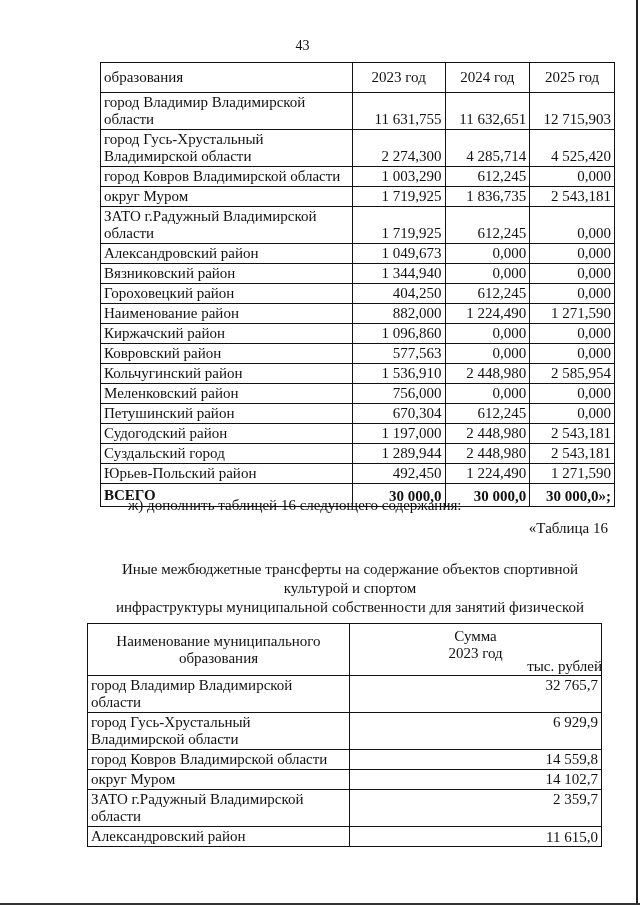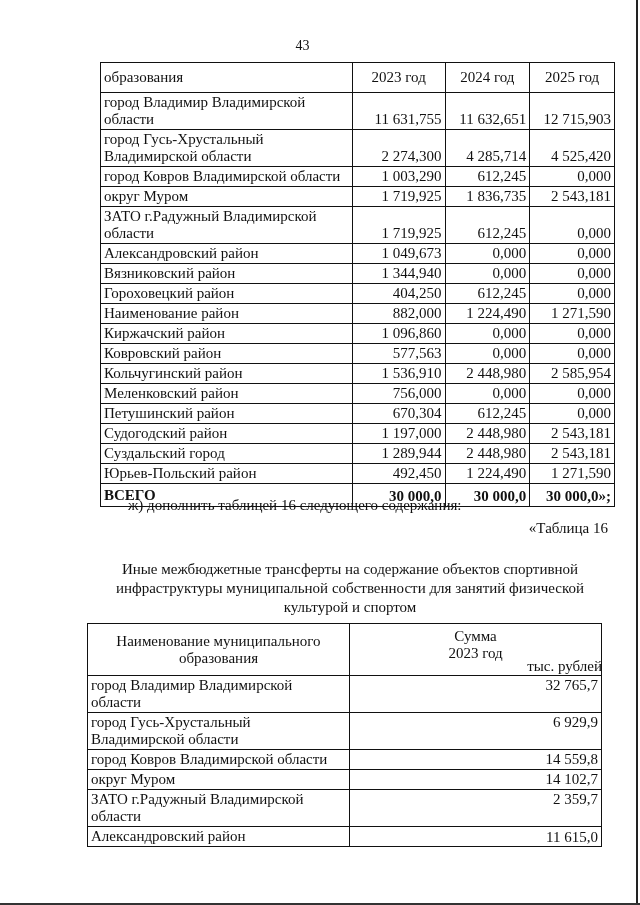--- a/index.html
+++ b/index.html
@@ -163,22 +163,22 @@
       <td class="num">30 000,0»;</td>
     </tr>
   </tbody>
 </table>
 
 <div class="para">ж) дополнить таблицей 16 следующего содержания:</div>
 <div class="table-label">«Таблица 16</div>
 
 <div class="title">
   <div>Иные межбюджетные трансферты на содержание объектов спортивной</div>
+  <div>культурой и спортом</div>
   <div>инфраструктуры муниципальной собственности для занятий физической</div>
-  <div>культурой и спортом</div>
 </div>
 
 <div class="units">тыс. рублей</div>
 
 <table class="t2">
   <thead>
     <tr>
       <th class="c0">
         <div>Наименование муниципального</div>
         <div>образования</div>

